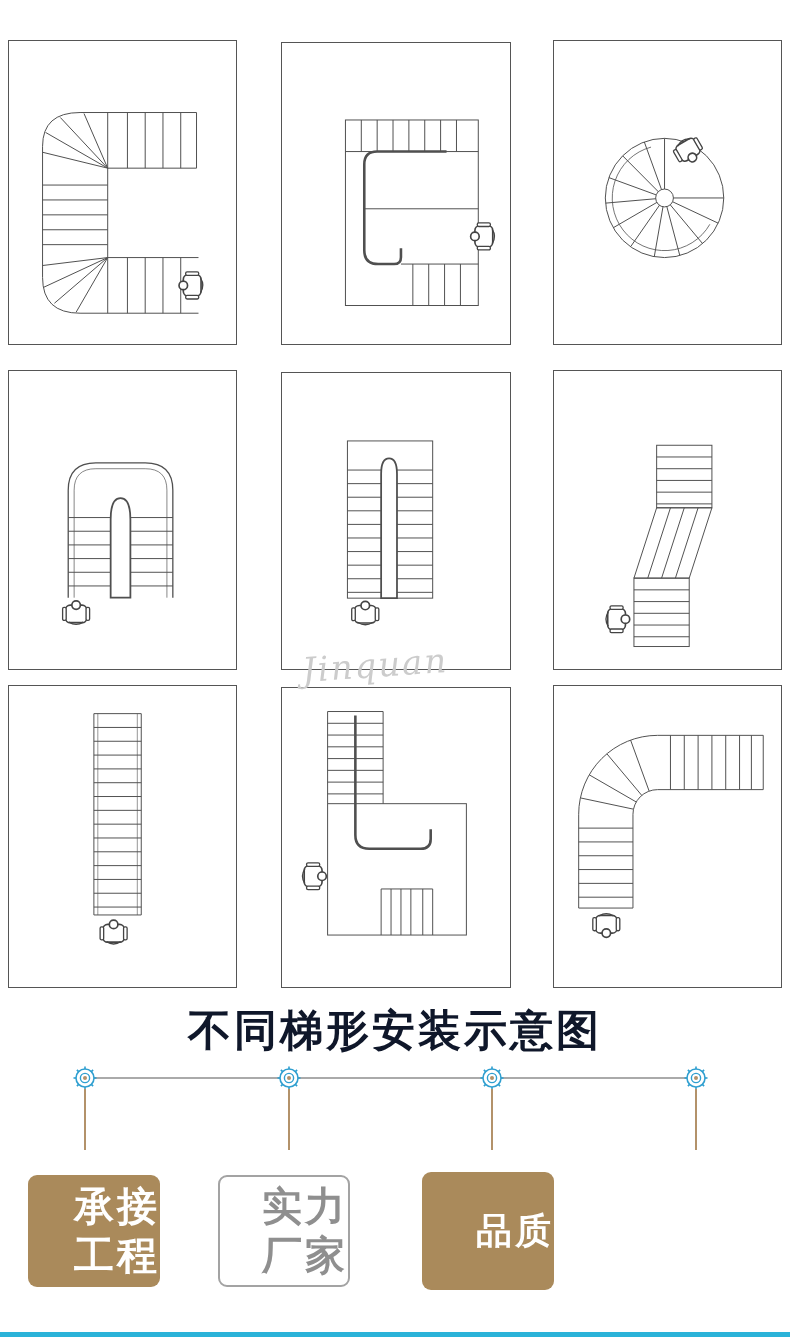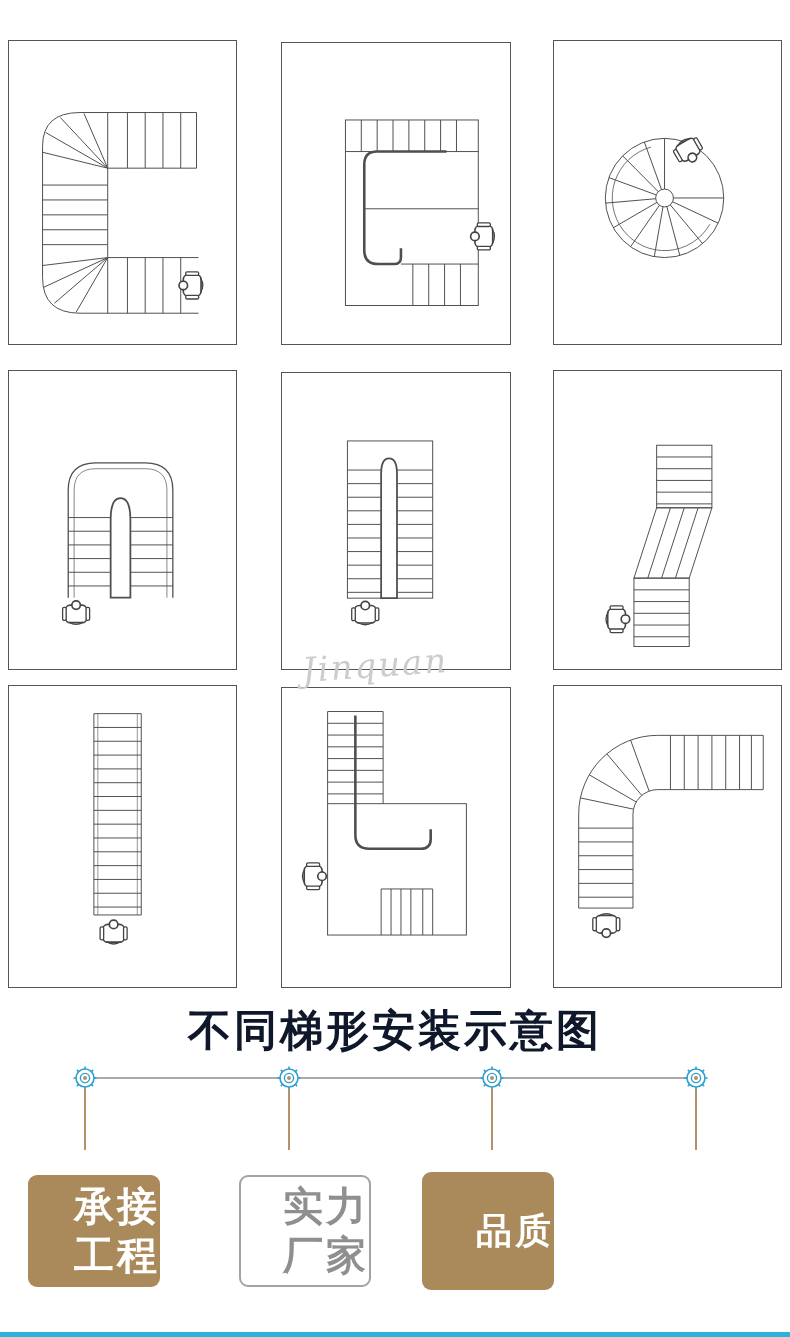--- a/index.html
+++ b/index.html
@@ -21,21 +21,21 @@
   .tl-node svg { display:block; width:100%; height:100%; }
   .n1{left:73px} .n2{left:277px} .n3{left:480px} .n4{left:684px}
   .tl-drop { position:absolute; top:1089px; width:2px; height:61px; background:#b3926a; }
   .d1{left:84px} .d2{left:288px} .d3{left:491px} .d4{left:695px}
 
   .badge { position:absolute; top:1150px; width:132px; height:112px; border-radius:9px;
     display:flex; flex-direction:column; align-items:flex-end; justify-content:center;
     font-weight:700; font-size:40px; line-height:1.22; letter-spacing:3px;margin-top:25px; }
   .badge[data-variant="filled"]  { background:#aa8a5b; color:#ffffff; }
   .badge[data-variant="outline"] { background:#ffffff; border:2px solid #a3a3a3; color:#8f8f8f; }
-  .b1{left:28px} .b2{left:239px}
+  .b1{left:28px} .b2{left:218px}
   .b3{left:422px; width:132px; height:118px; top:1147px; font-size:36px;}
   .b4{left:632px}
 
   .bottom-bar { position:absolute; left:0; top:1332px; width:790px; height:5px; background:#2bb3d9; }
 </style>
 </head>
 <body>
 
 <div class="page">
 

